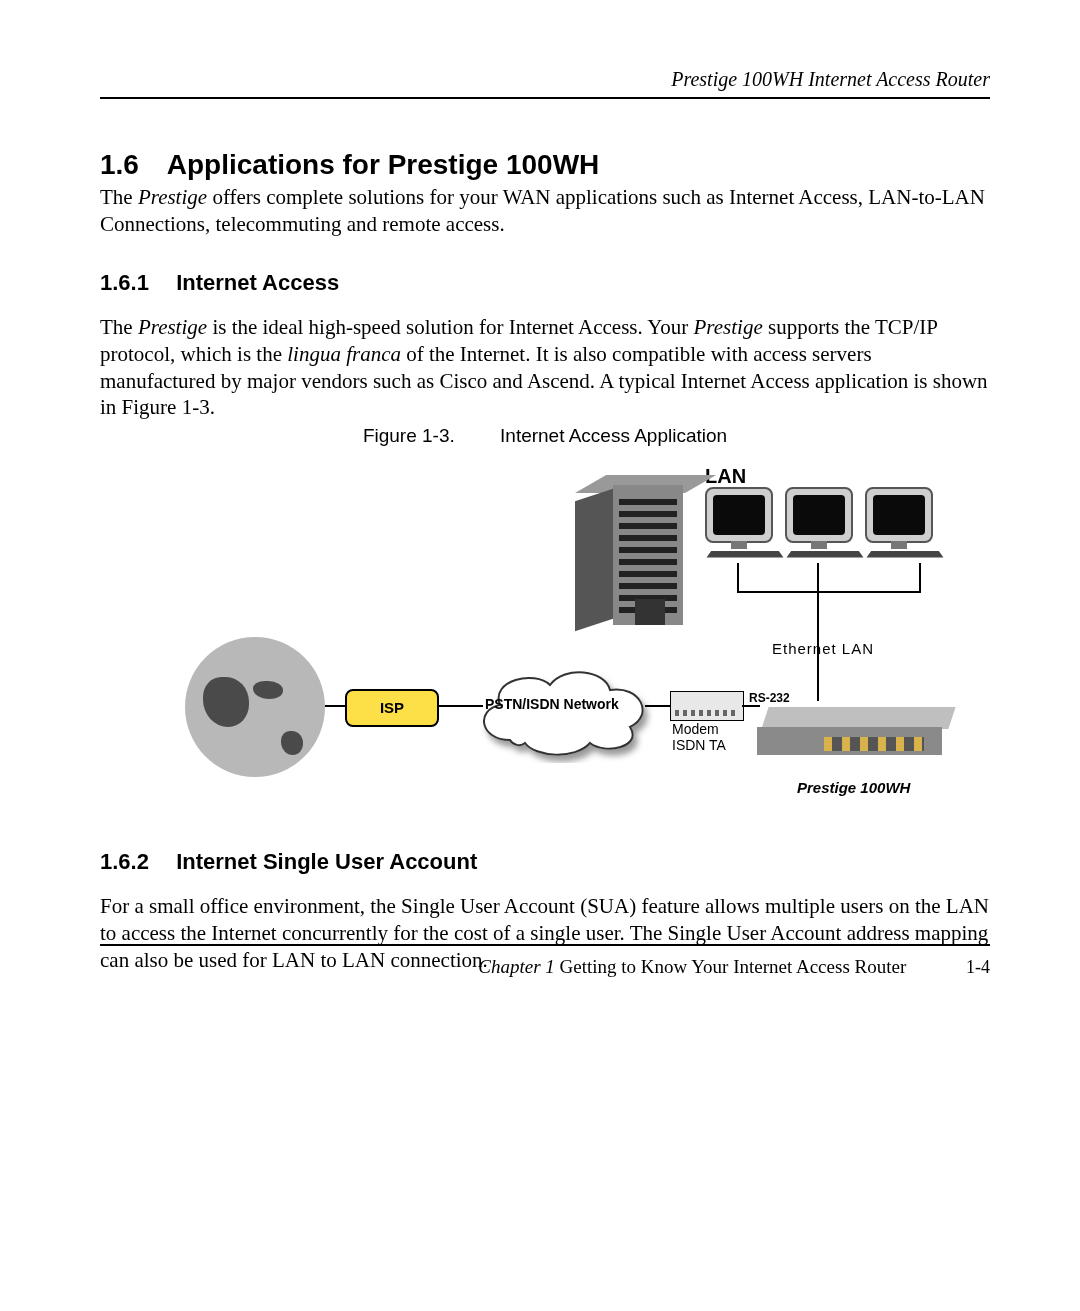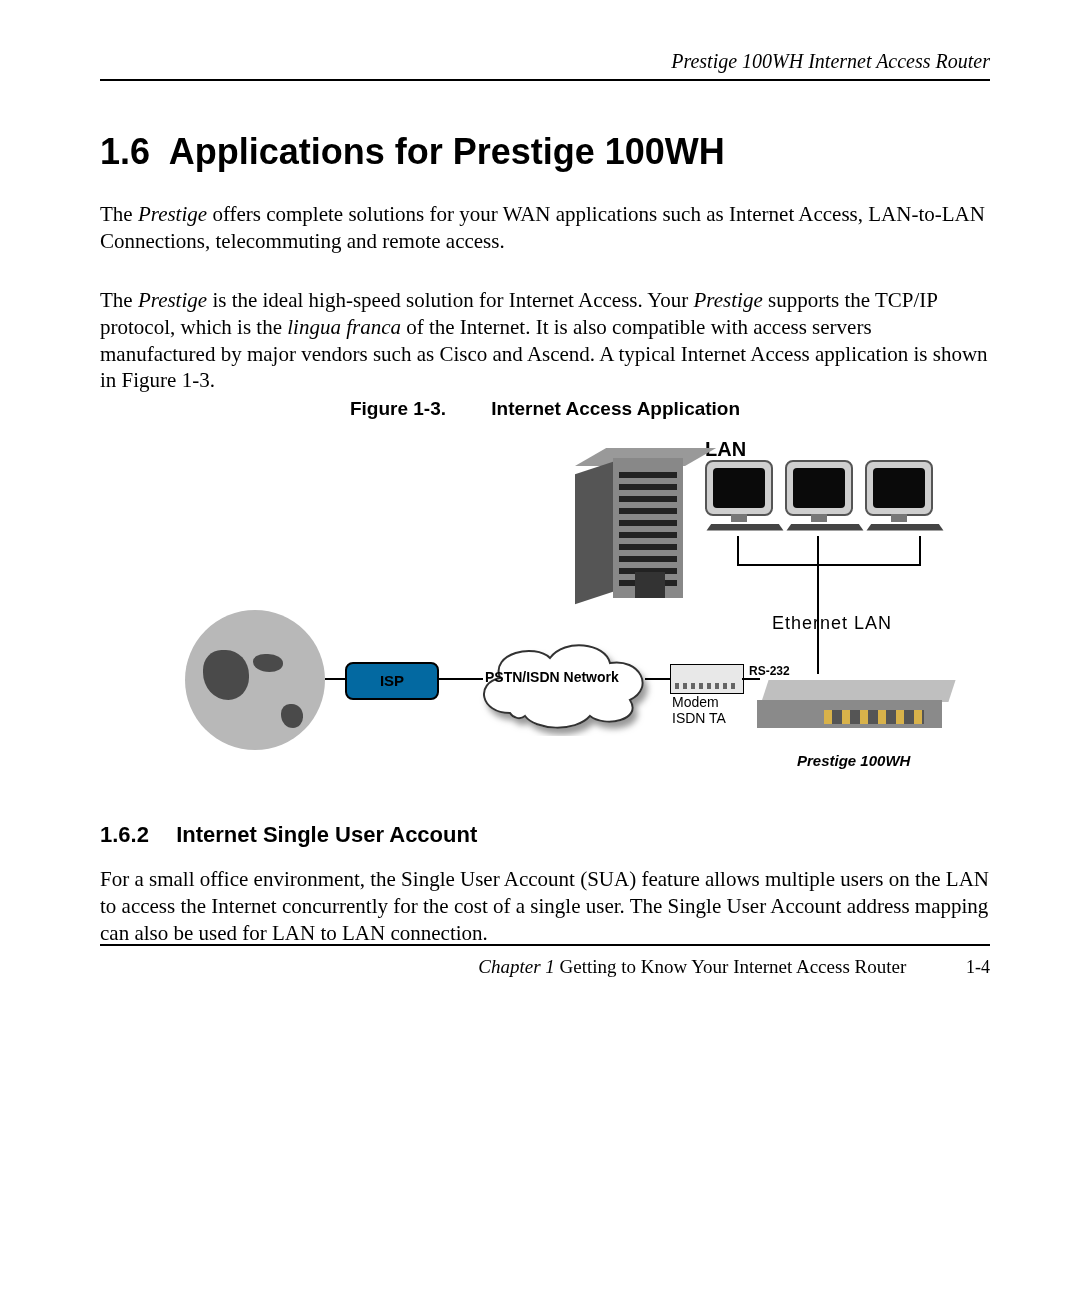--- a/index.html
+++ b/index.html
@@ -6,54 +6,54 @@
     margin: 0;
     padding: 0;
     background: #fff;
     font-family: "Times New Roman", Times, serif;
     color: #000;
   }
   .page {
     width: 1080px;
     height: 1018px;
     box-sizing: border-box;
-    padding: 50px 90px 40px 100px;
+    padding: 68px 90px 40px 100px;
     position: relative;
   }
   .running-header {
     text-align: right;
     font-style: italic;
     font-size: 20px;
     border-bottom: 2px solid #000;
     padding-bottom: 6px;
     margin-bottom: 50px;
   }
   h1.section {
     font-family: Arial, Helvetica, sans-serif;
     font-weight: bold;
-    font-size: 36px;
-    margin: 0 0 28px 0;
+    font-size: 28px;
+    margin: 0 0 3px 0;
   }
   h1.section .num { display: inline-block; min-width: 60px; }
   p.body {
     font-size: 21px;
     line-height: 1.28;
     margin: 0 0 32px 0;
   }
   .italic { font-style: italic; }
   h2.subsection {
     font-family: Arial, Helvetica, sans-serif;
     font-weight: bold;
     font-size: 22px;
     margin: 0 0 18px 0;
   }
   h2.subsection .num { display: inline-block; min-width: 70px; }
   .figure-caption {
     font-family: Arial, Helvetica, sans-serif;
-    font-weight: bold;
+    font-weight: normal;
     font-size: 19px;
     text-align: center;
     margin: 0 0 8px 0;
   }
   .fig-label { display: inline-block; margin-right: 40px; }
 
   
   .figure {
     position: relative;
     width: 820px;
@@ -126,21 +126,21 @@
   .tree {
     left: 570px; top: 108px; width: 235px; height: 140px;
   }
   .tree .h   { position: absolute; top: 28px; left: 32px; width: 184px; height: 2px; background: #000; }
   .tree .dv1 { position: absolute; top: 0;  left: 32px;  width: 2px; height: 30px; background: #000; }
   .tree .dv2 { position: absolute; top: 0;  left: 112px; width: 2px; height: 30px; background: #000; }
   .tree .dv3 { position: absolute; top: 0;  left: 214px; width: 2px; height: 30px; background: #000; }
   .tree .stem{ position: absolute; top: 28px; left: 112px; width: 2px; height: 110px; background: #000; }
 
   .eth-label {
-    font-size: 18px; letter-spacing: 1px;
+    font-size: 15px; letter-spacing: 1px;
     left: 637px; top: 185px; text-align: right;
   }
 
   
   .internet-wrap {
     left: 0; top: 190px; width: 220px; height: 150px;
   }
   .globe {
     position: absolute; left: 50px; top: -8px; width: 140px; height: 140px;
     border-radius: 50%;
@@ -158,21 +158,21 @@
     font-weight: 900; font-size: 36px;
   }
 
   
   .isp {
     left: 210px; top: 234px; width: 90px; height: 34px;
     border: 2px solid #000; border-radius: 8px;
     text-align: center; line-height: 34px;
     font-weight: bold; font-size: 15px;
     font-family: Arial, Helvetica, sans-serif;
-    background: #0369a1;
+    background: #fde047;
   }
 
   svg.conn { position: absolute; overflow: visible; }
 
   
   .cloud {
     left: 330px; top: 200px; width: 200px; height: 110px;
   }
   .cloud svg { width: 100%; height: 100%; }
   .cloud-label {
@@ -240,20 +240,24 @@
 
   <h1 class="section">
     <span class="num">1.6</span>
     <span>Applications for Prestige 100WH</span>
   </h1>
 
   <p class="body">
     <span>The </span><span class="italic">Prestige</span><span> offers complete solutions for your WAN applications such as Internet Access, LAN-to-LAN Connections, telecommuting and remote access.</span>
   </p>
 
+  <h2 class="subsection">
+    <span class="num">1.6.1</span>
+    <span>Internet Access</span>
+  </h2>
 
   <p class="body" style="margin-bottom:4px">
     <span>The </span><span class="italic">Prestige</span><span> is the ideal high-speed solution for Internet Access. Your </span><span class="italic">Prestige</span><span> supports the TCP/IP protocol, which is the </span><span class="italic">lingua franca</span><span> of the Internet. It is also compatible with access servers manufactured by major vendors such as Cisco and Ascend. A typical Internet Access application is shown in Figure 1-3.</span>
   </p>
 
   <div class="figure-caption">
     <span class="fig-label">Figure 1-3.</span>
     <span>Internet Access Application</span>
   </div>
 

